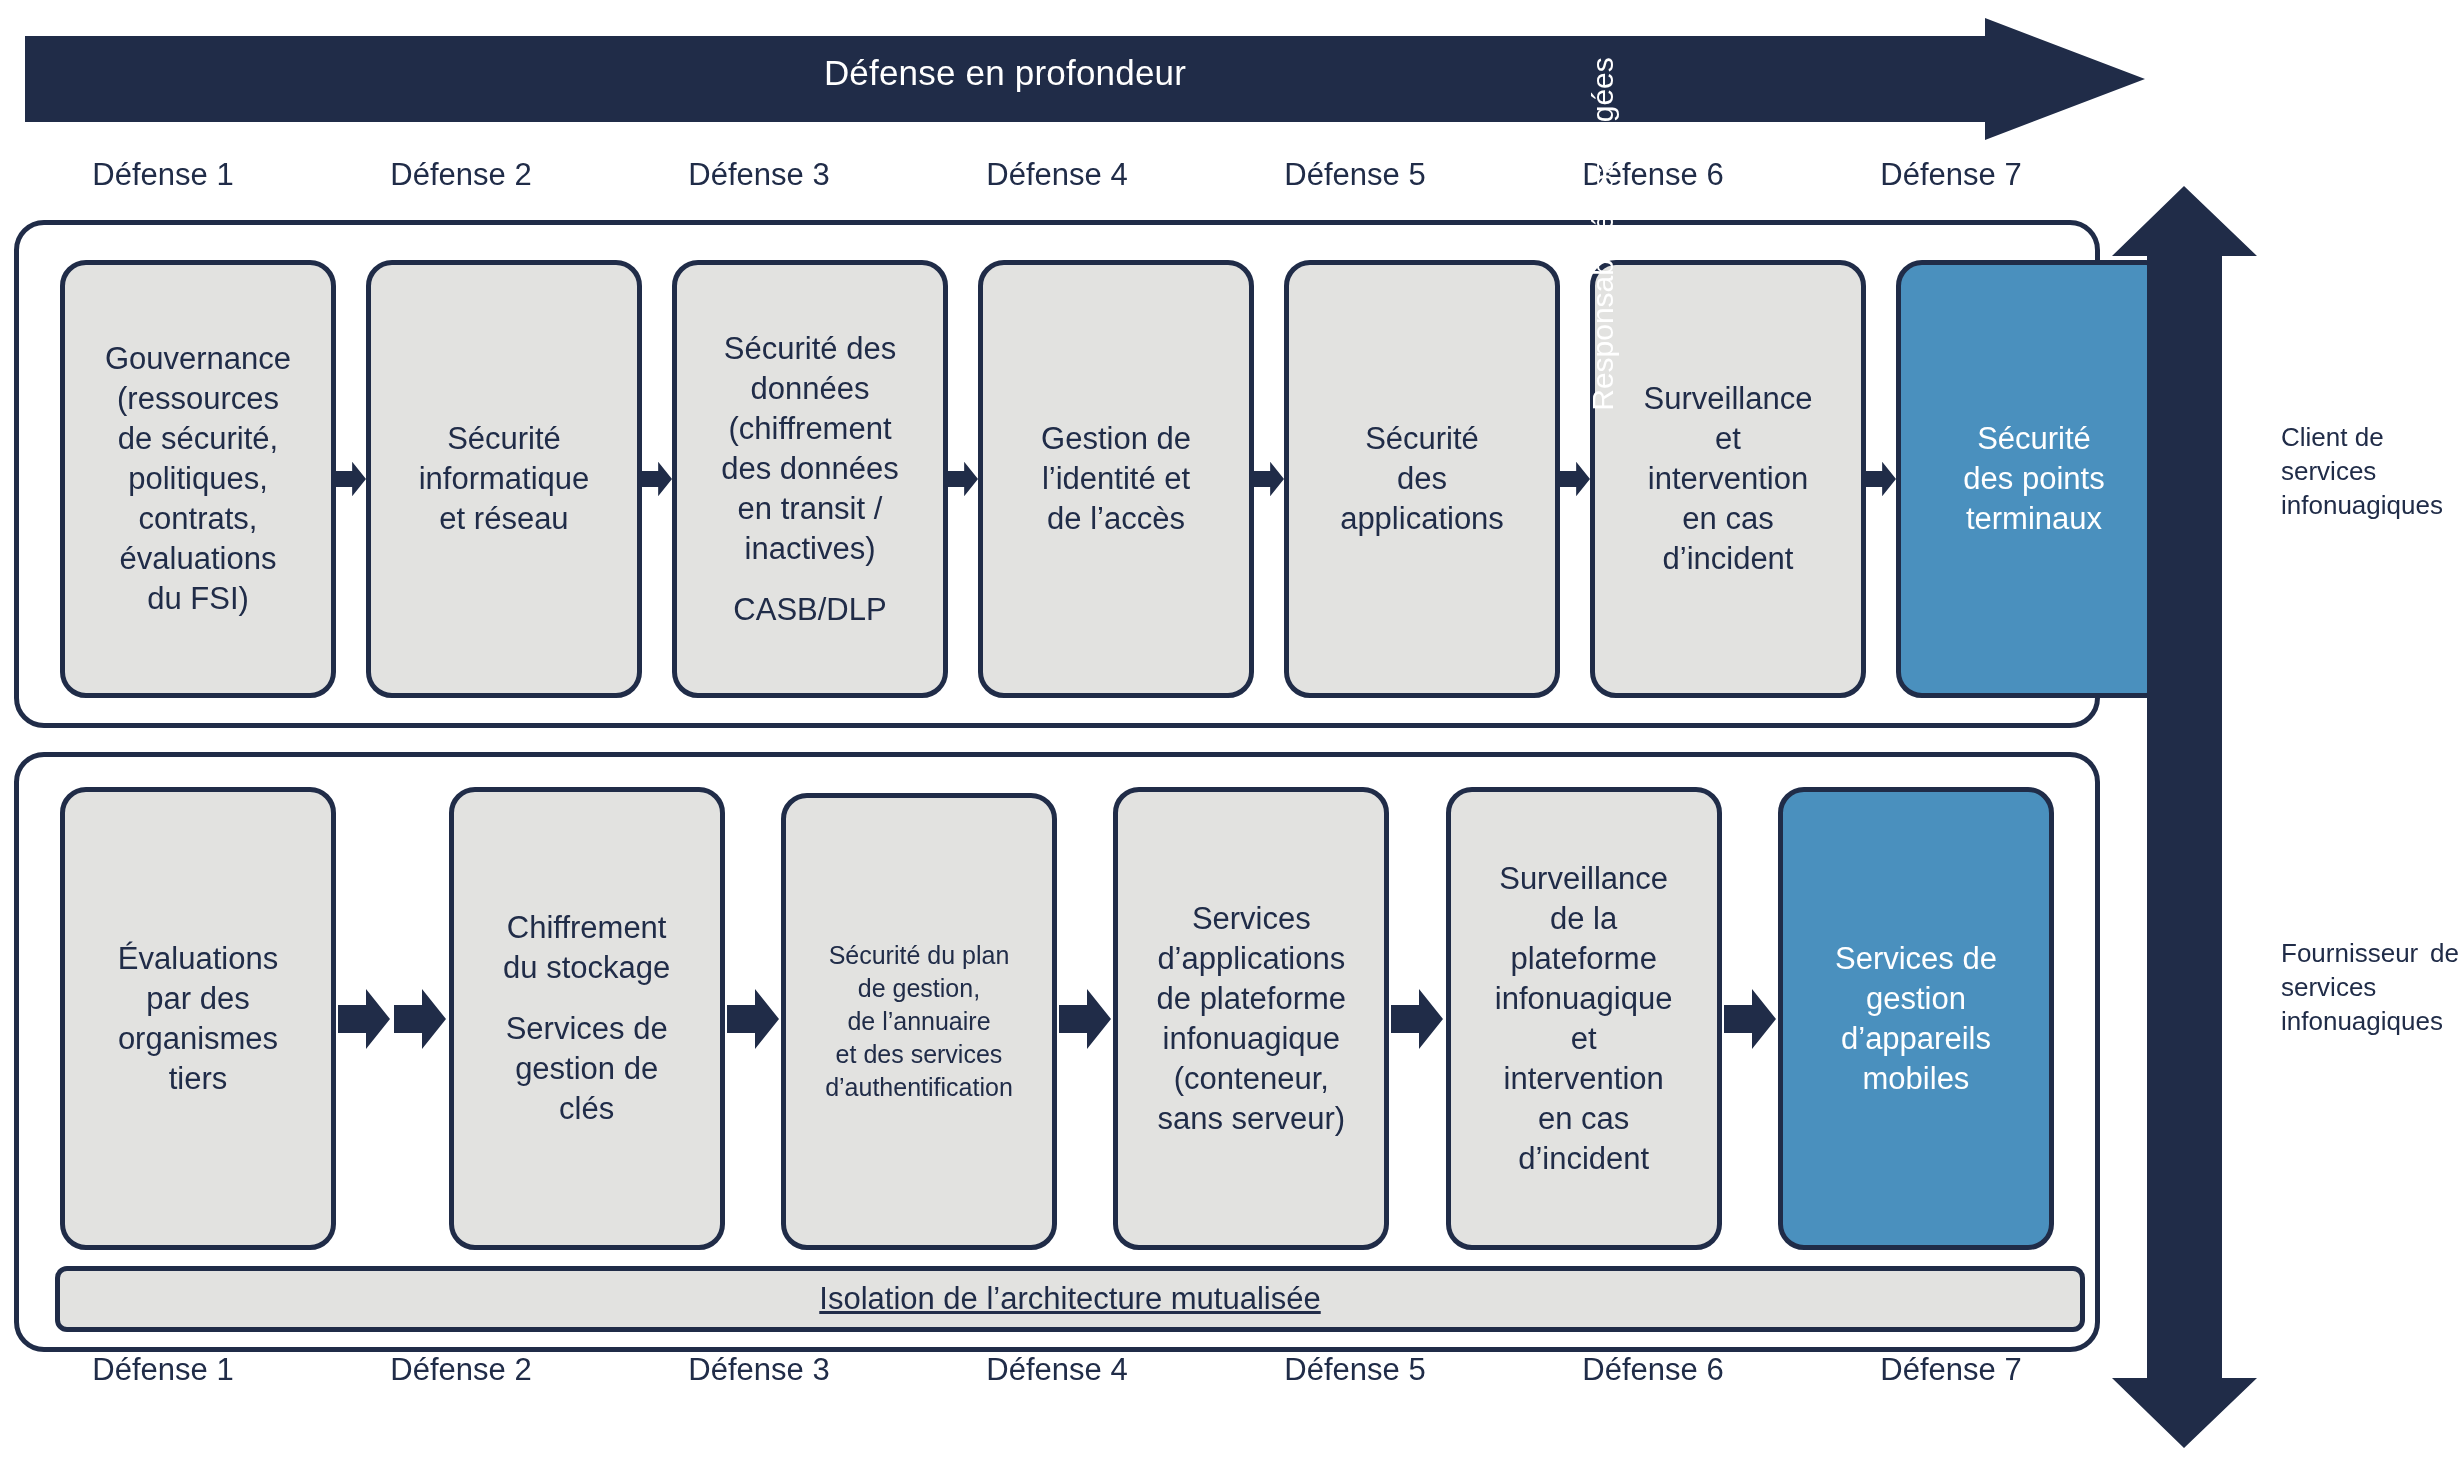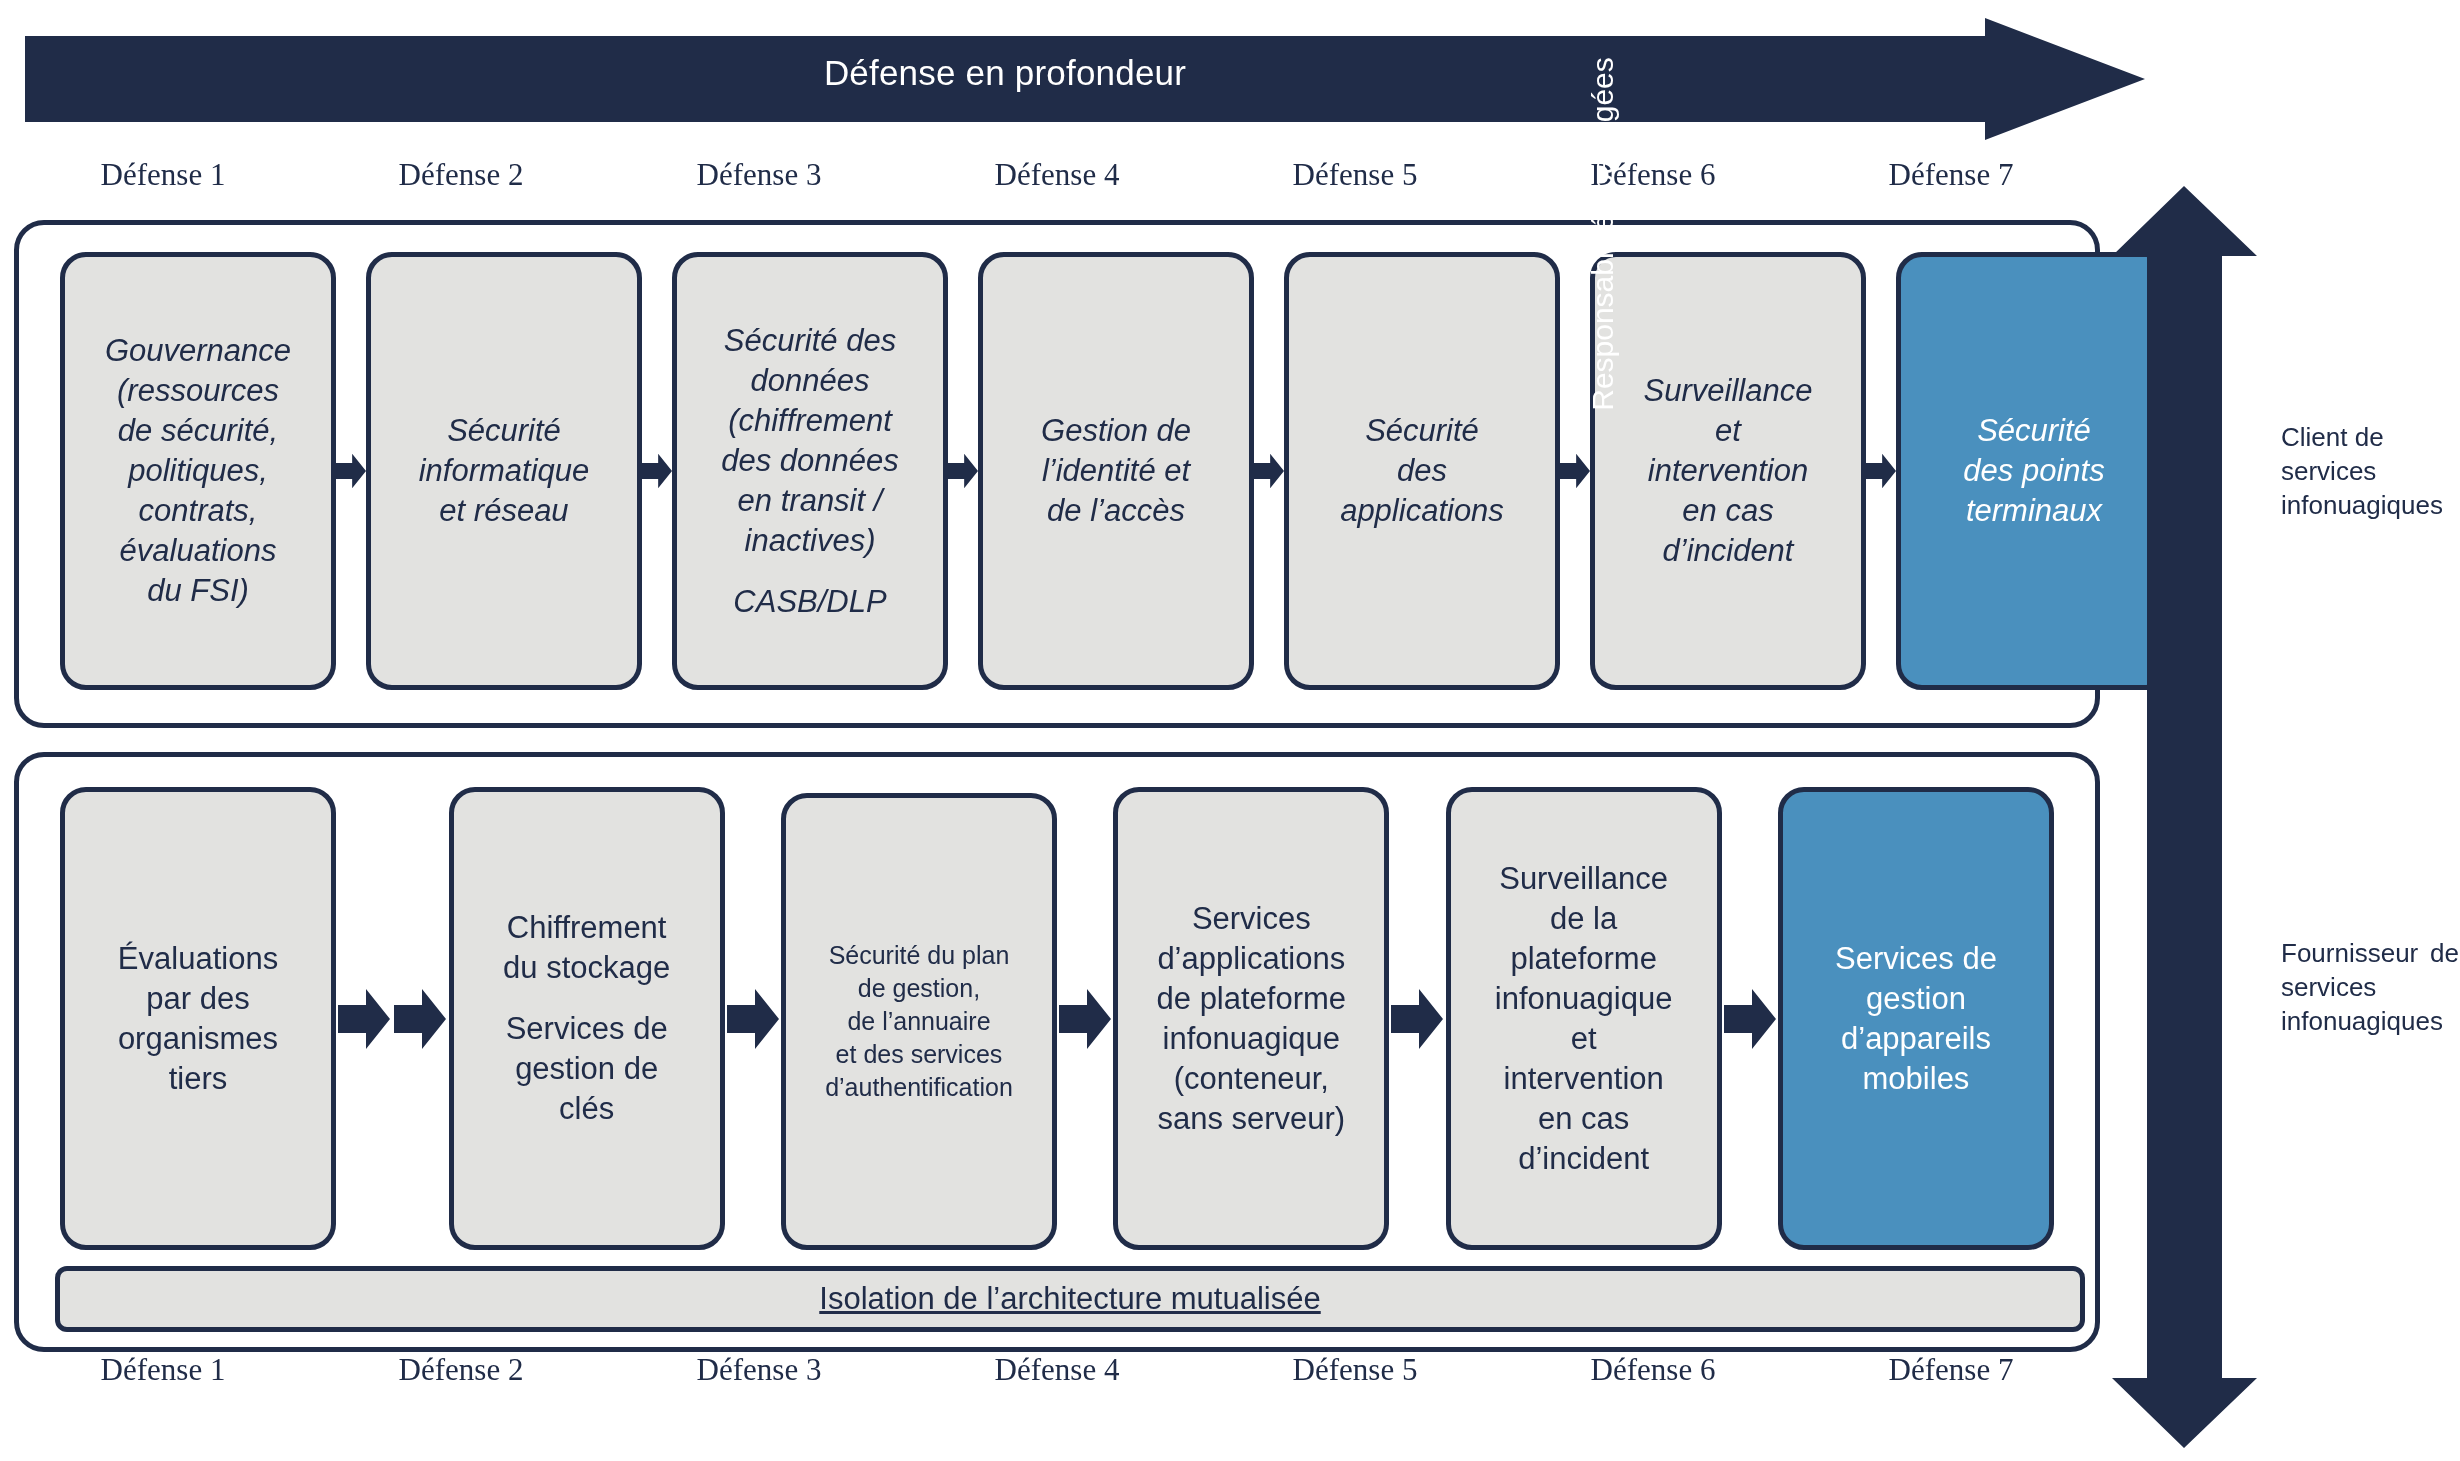--- a/index.html
+++ b/index.html
@@ -39,21 +39,20 @@
     line-height: 46px;
   }
 
   
   .col-label-row {
     position: absolute;
     left: 14px;
     width: 2086px;
     height: 46px;
     display: flex;
-    font-family: Liberation Serif, serif;
   }
   .col-label-row.top { top: 153px; }
   .col-label-row.bottom { top: 1348px; }
   .col-label {
     flex: 1 1 0;
     text-align: center;
     font-size: 31px;
     color: #202C48;
     line-height: 44px;
   }
@@ -72,21 +71,21 @@
   #row2-container { top: 752px; height: 600px; }
 
   
   .box-strip {
     position: absolute;
     left: 41px;
     right: 41px;
     display: flex;
     align-items: stretch;
   }
-  #row1-strip { top: 27px; height: 438px; font-style: italic; }
+  #row1-strip { top: 35px; height: 438px; }
   #row2-strip { top: 30px; height: 463px; }
 
   .pbox {
     flex: 0 0 auto;
     width: 276px;
     background: #E2E2E0;
     border: 5px solid #202C48;
     border-radius: 26px;
     box-sizing: border-box;
     display: flex;

